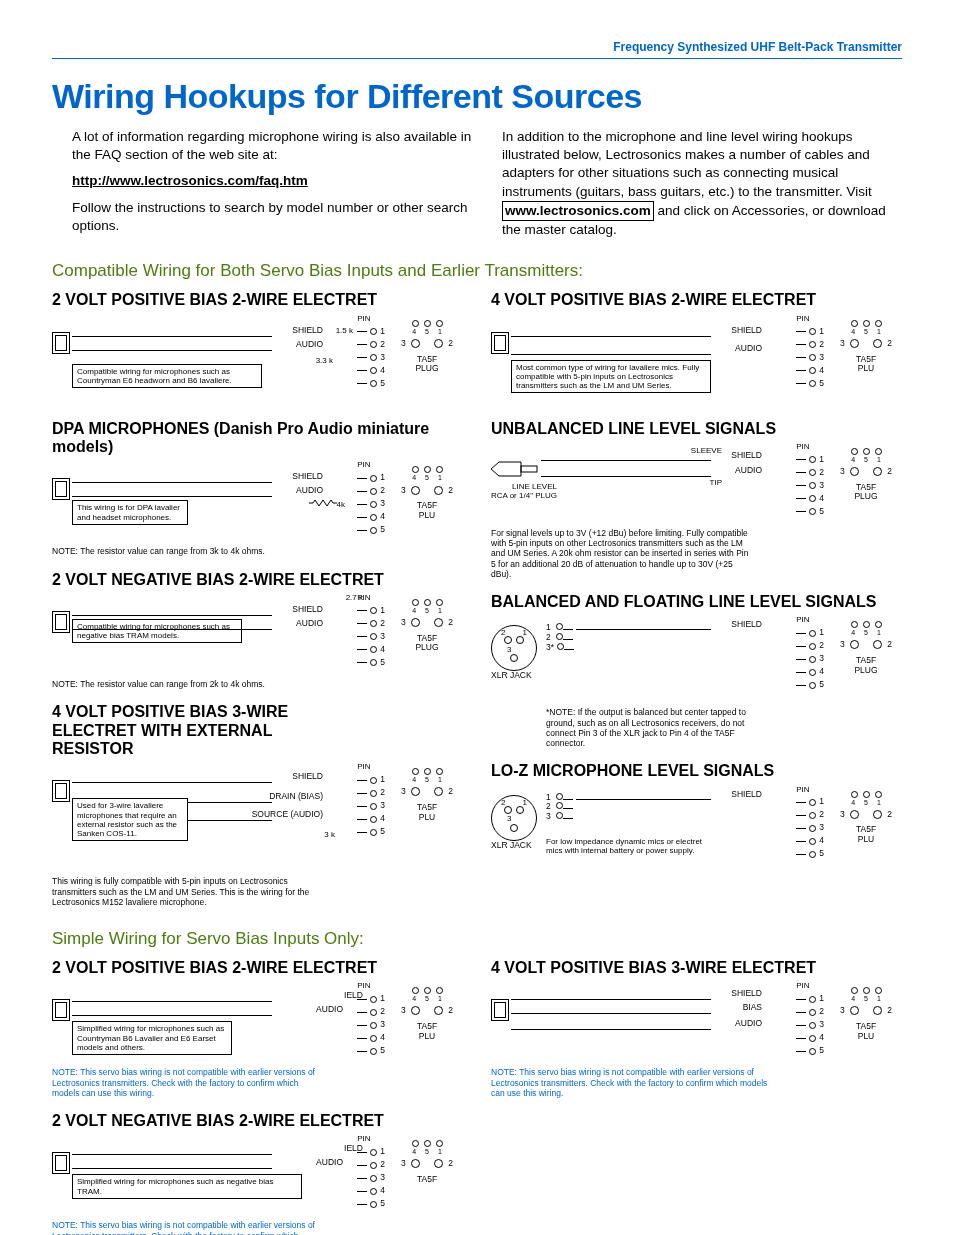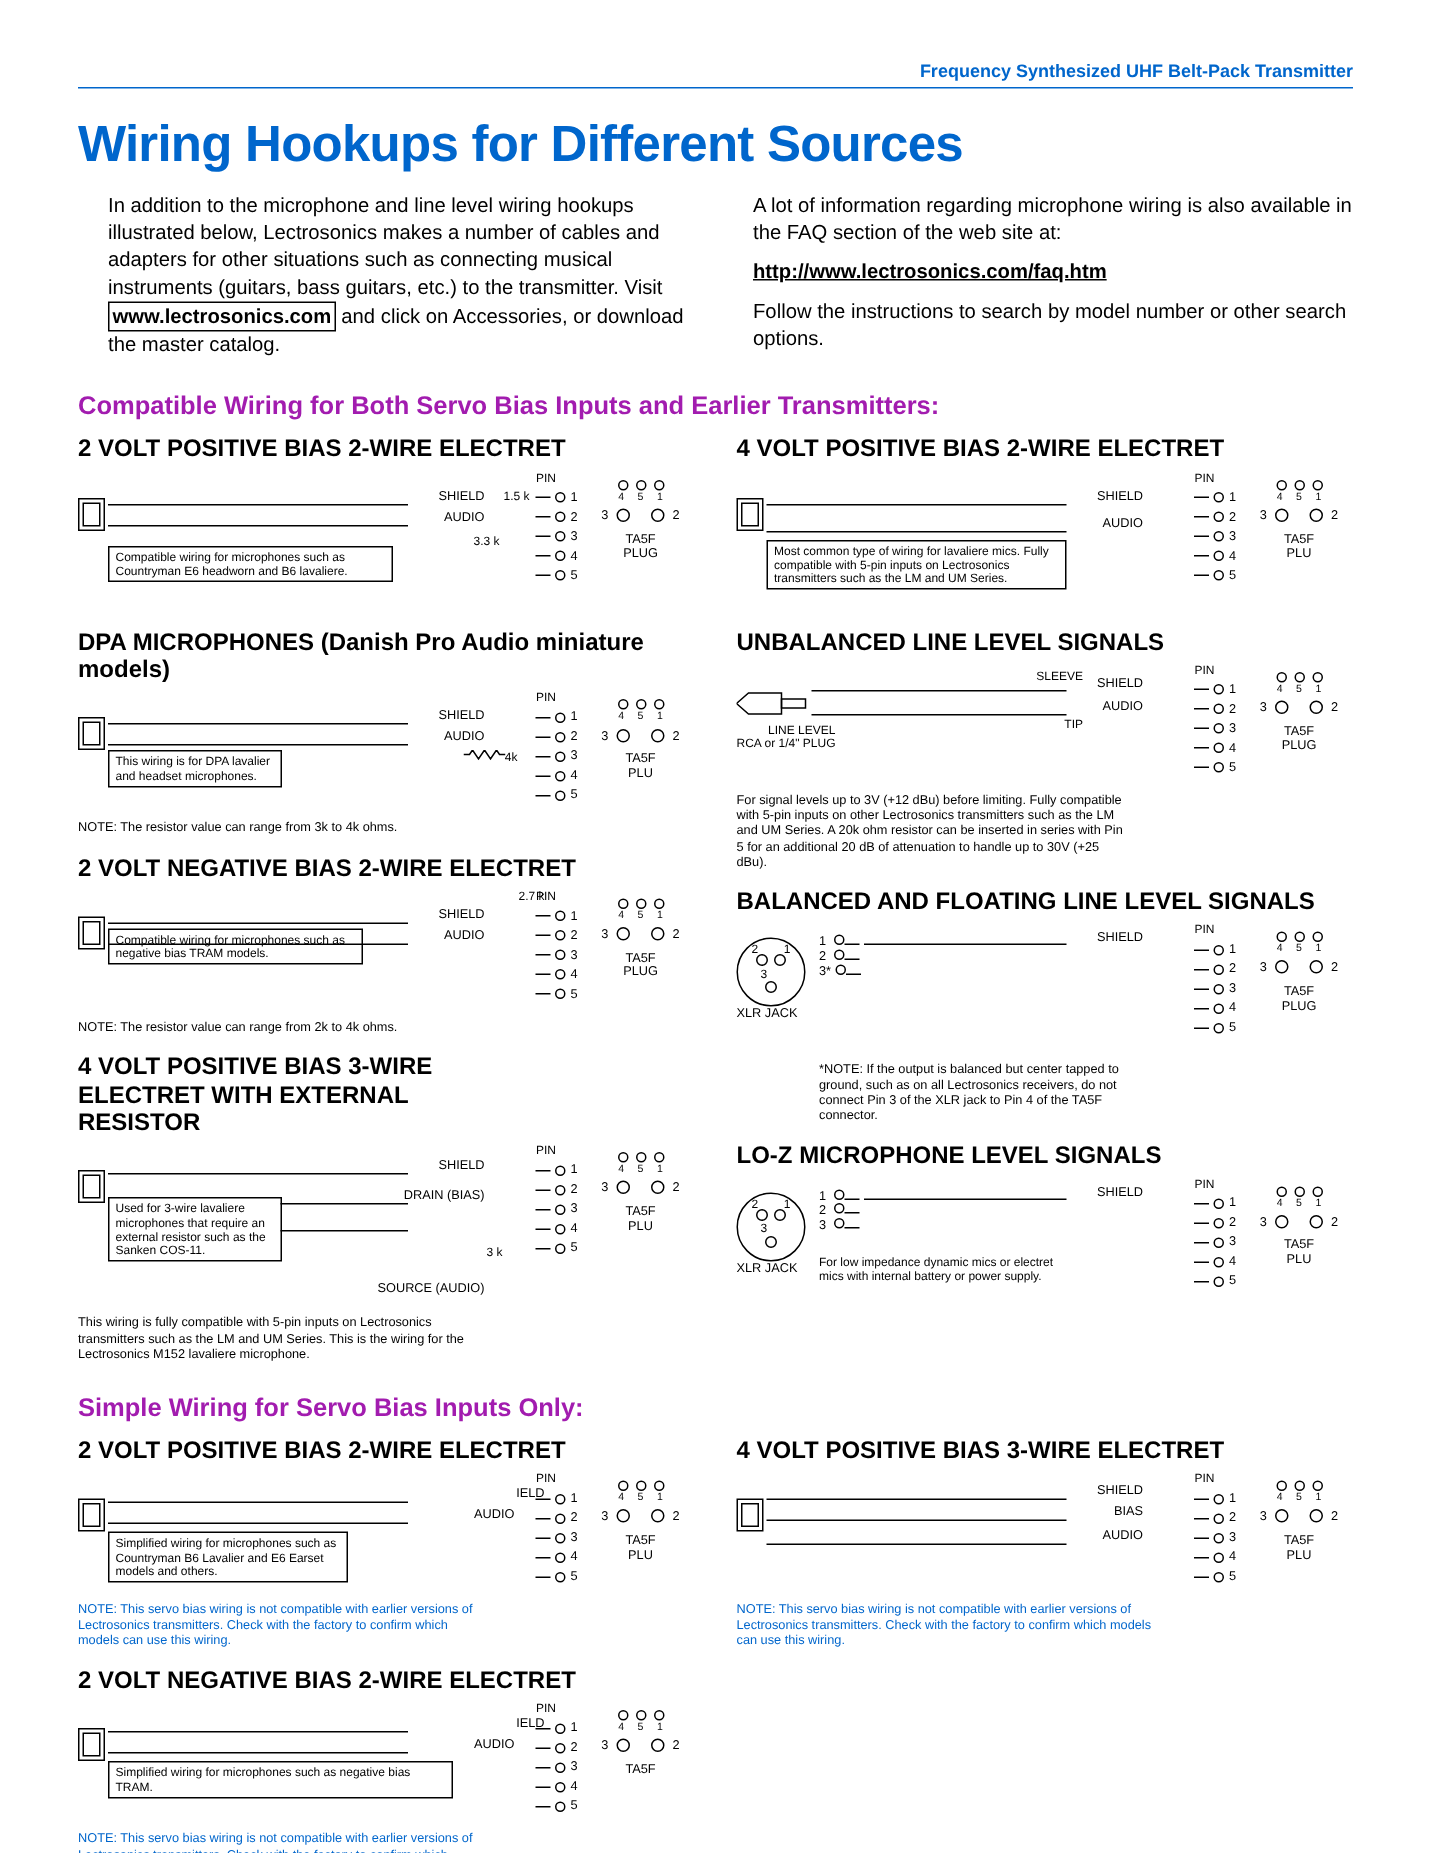--- a/index.html
+++ b/index.html
@@ -25,23 +25,23 @@
   }
   h1 {
     color: #0066cc;
     font-family: 'Arial Black', Arial, sans-serif;
     font-weight: 900;
     font-size: 34px;
     margin: 0 0 12px 0;
     letter-spacing: -0.5px;
   }
   h2 {
-    color: #a21caf;
+    color: #4d7c0f;
     font-family: 'Arial Black', Arial, sans-serif;
-    font-weight: 700;
+    font-weight: 400;
     font-size: 17px;
     margin: 22px 0 10px 0;
   }
   .intro {
     display: flex;
     gap: 30px;
     font-size: 13.5px;
     line-height: 1.35;
     margin-left: 20px;
   }
@@ -235,28 +235,28 @@
 <body>
 
 <div class="page">
 
   <div class="header-line">Frequency Synthesized UHF Belt-Pack Transmitter</div>
 
   <h1>Wiring Hookups for Different Sources</h1>
 
   <div class="intro">
     <div class="intro-col">
+      <div>A lot of information regarding microphone wiring is also available in the FAQ section of the web site at:</div>
+      <div style="margin:8px 0;"><span class="link-bold">http://www.lectrosonics.com/faq.htm</span></div>
+      <div>Follow the instructions to search by model number or other search options.</div>
+    </div>
+    <div class="intro-col">
       <span>In addition to the microphone and line level wiring hook­ups illustrated below, Lectrosonics makes a number of cables and adapters for other situations such as con­necting musical instruments (guitars, bass guitars, etc.) to the transmitter. Visit </span>
       <span class="link-box">www.lectrosonics.com</span>
       <span> and click on Accessories, or download the master catalog.</span>
-    </div>
-    <div class="intro-col">
-      <div>A lot of information regarding microphone wiring is also available in the FAQ section of the web site at:</div>
-      <div style="margin:8px 0;"><span class="link-bold">http://www.lectrosonics.com/faq.htm</span></div>
-      <div>Follow the instructions to search by model number or other search options.</div>
     </div>
   </div>
 
   <h2>Compatible Wiring for Both Servo Bias Inputs and Earlier Transmitters:</h2>
 
   <div class="diagrams">
 
     <div class="dcol">
 
       <div class="diagram">
@@ -435,21 +435,21 @@
       <div class="diagram">
         <div class="dtitle" style="max-width:250px;">4 VOLT POSITIVE BIAS 3-WIRE ELECTRET WITH EXTERNAL RESISTOR</div>
         <div class="schematic tall">
           <div class="jack"></div>
           <div class="wirebox" style="left:20px;top:36px;width:106px;">Used for 3-wire lavaliere microphones that require an external resistor such as the Sanken COS-11.</div>
           <div class="wline" style="left:20px;top:20px;width:200px;"></div>
           <div class="wline" style="left:135px;top:40px;width:85px;"></div>
           <div class="wline" style="left:135px;top:58px;width:85px;"></div>
           <div class="wire-label" style="right:140px;top:10px;">SHIELD</div>
           <div class="wire-label" style="right:140px;top:30px;">DRAIN (BIAS)</div>
-          <div class="wire-label" style="right:140px;top:48px;margin-top:44px;">SOURCE (AUDIO)</div>
+          <div class="wire-label" style="right:140px;top:48px;">SOURCE (AUDIO)</div>
           <div class="resistor" style="right:128px;top:68px;">3 k</div>
           <div class="pinblock">
             <div class="pinhdr">PIN</div>
             <div class="pinrow">
                 <span class="pin-dash"></span>
                 <span class="pin-o"></span>
                 <span>1</span>
               </div>
             <div class="pinrow">
                 <span class="pin-dash"></span>

